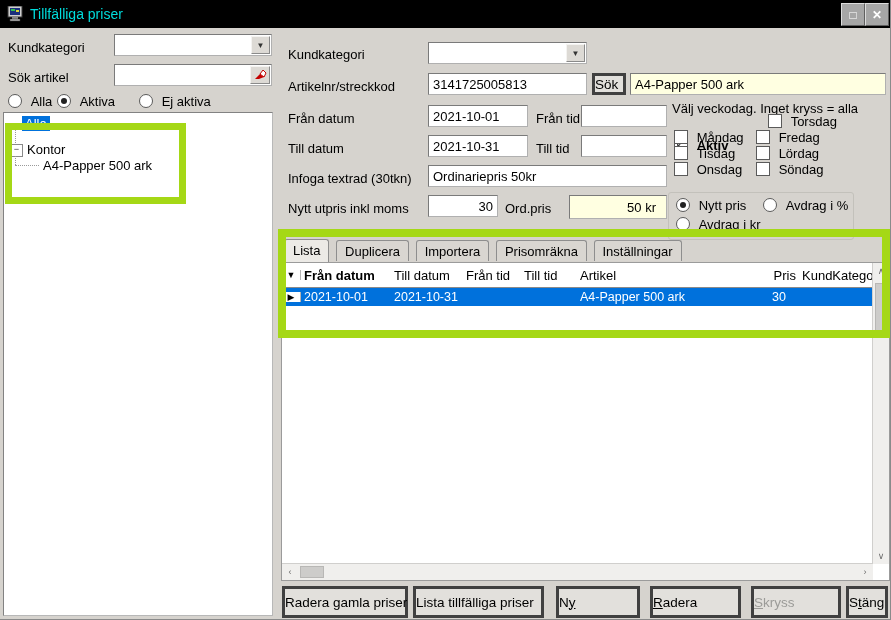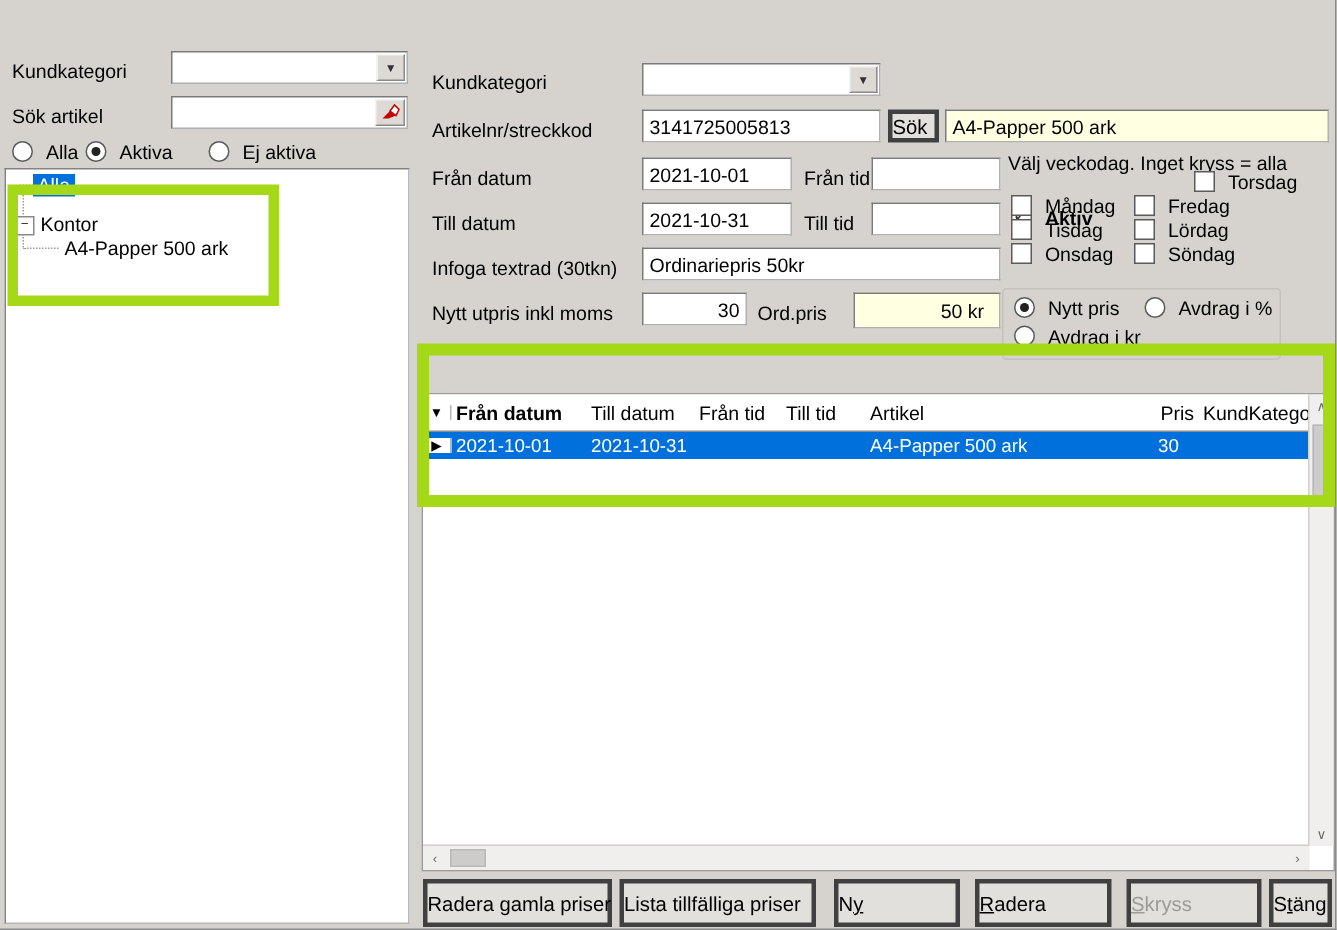--- a/index.html
+++ b/index.html
@@ -74,20 +74,39 @@
   #pricebox{position:absolute; left:668px; top:192px; width:184px; height:46px;
             border:1px solid #c3c1bb; border-radius:3px;}
   
   .annot{position:absolute; border:7px solid #a5d816; z-index:50; pointer-events:none;}
 </style>
 </head>
 <body>
 
 <div id="win">
 
+  <div id="titlebar">
+    <span class="abs" style="left:7px; top:6px; width:18px; height:16px;">
+      <svg width="18" height="16" viewBox="0 0 18 16">
+        <rect x="1" y="0" width="14" height="11" fill="#cfcfcf" stroke="#3b3b3b"></rect>
+        <rect x="3" y="2" width="10" height="7" fill="#1b2f7d"></rect>
+        <rect x="4" y="3" width="4" height="2" fill="#2fbf4f"></rect>
+        <rect x="9" y="4" width="3" height="2" fill="#d8d23a"></rect>
+        <rect x="5" y="11" width="6" height="2" fill="#8a8a8a"></rect>
+        <rect x="3" y="13" width="10" height="2" fill="#b5b5b5" stroke="#3b3b3b" stroke-width="0.5"></rect>
+      </svg>
+    </span>
+    <span id="title" style="margin-left:30px;">Tillfälliga priser</span>
+    <span class="tbtn" style="right:26px;">
+      <span>□</span>
+    </span>
+    <span class="tbtn" style="right:2px;">
+      <span>✕</span>
+    </span>
+  </div>
 
   <span class="lbl" style="left:8px; top:40px;">Kundkategori</span>
   <div class="input" style="left:114px; top:34px; width:158px; height:22px;">
     <span class="combo-arrow">▼</span>
   </div>
 
   <span class="lbl" style="left:8px; top:70px;">Sök artikel</span>
   <div class="input" style="left:114px; top:64px; width:158px; height:22px;">
     <span class="abs" style="right:1px; top:1px; width:20px; height:18px; background:#dddad5; border:1px solid; border-color:#f4f3f1 #8a8a8a #8a8a8a #f4f3f1; display:flex; align-items:center; justify-content:center;">
       <span>
@@ -158,21 +177,21 @@
     <span class="t">Måndag</span>
   </div>
   <div class="chkrow" style="left:674px; top:146px;">
     <span class="cb"></span>
     <span class="t">Tisdag</span>
   </div>
   <div class="chkrow" style="left:674px; top:162px;">
     <span class="cb"></span>
     <span class="t">Onsdag</span>
   </div>
-  <div class="chkrow" style="left:768px; top:114px;margin-left:28px;">
+  <div class="chkrow" style="left:768px; top:114px;">
     <span class="cb"></span>
     <span class="t">Torsdag</span>
   </div>
   <div class="chkrow" style="left:756px; top:130px;">
     <span class="cb"></span>
     <span class="t">Fredag</span>
   </div>
   <div class="chkrow" style="left:756px; top:146px;">
     <span class="cb"></span>
     <span class="t">Lördag</span>
@@ -221,20 +240,27 @@
   </div>
   <div class="chkrow" style="left:763px; top:198px;">
     <span class="radio"></span>
     <span class="t">Avdrag i %</span>
   </div>
   <div class="chkrow" style="left:676px; top:217px;">
     <span class="radio"></span>
     <span class="t">Avdrag i kr</span>
   </div>
 
+  <div class="abs" style="left:284px; top:240px; height:23px; white-space:nowrap;">
+    <span class="tab active"><span>Lista</span></span>
+    <span class="tab"><span>Duplicera</span></span>
+    <span class="tab"><span>Importera</span></span>
+    <span class="tab"><span>Prisomräkna</span></span>
+    <span class="tab"><span>Inställningar</span></span>
+  </div>
 
   <div id="listpanel">
     <div class="abs" style="left:0; top:0; right:16px; bottom:16px; background:#fff; overflow:hidden;">
       <div class="hdr">
         <span class="hcell c0" style="font-size:9px;">▼</span>
         <span class="hcell c1" style="font-weight:bold;">Från datum</span>
         <span class="hcell c2">Till datum</span>
         <span class="hcell c3">Från tid</span>
         <span class="hcell c4">Till tid</span>
         <span class="hcell c5">Artikel</span>

